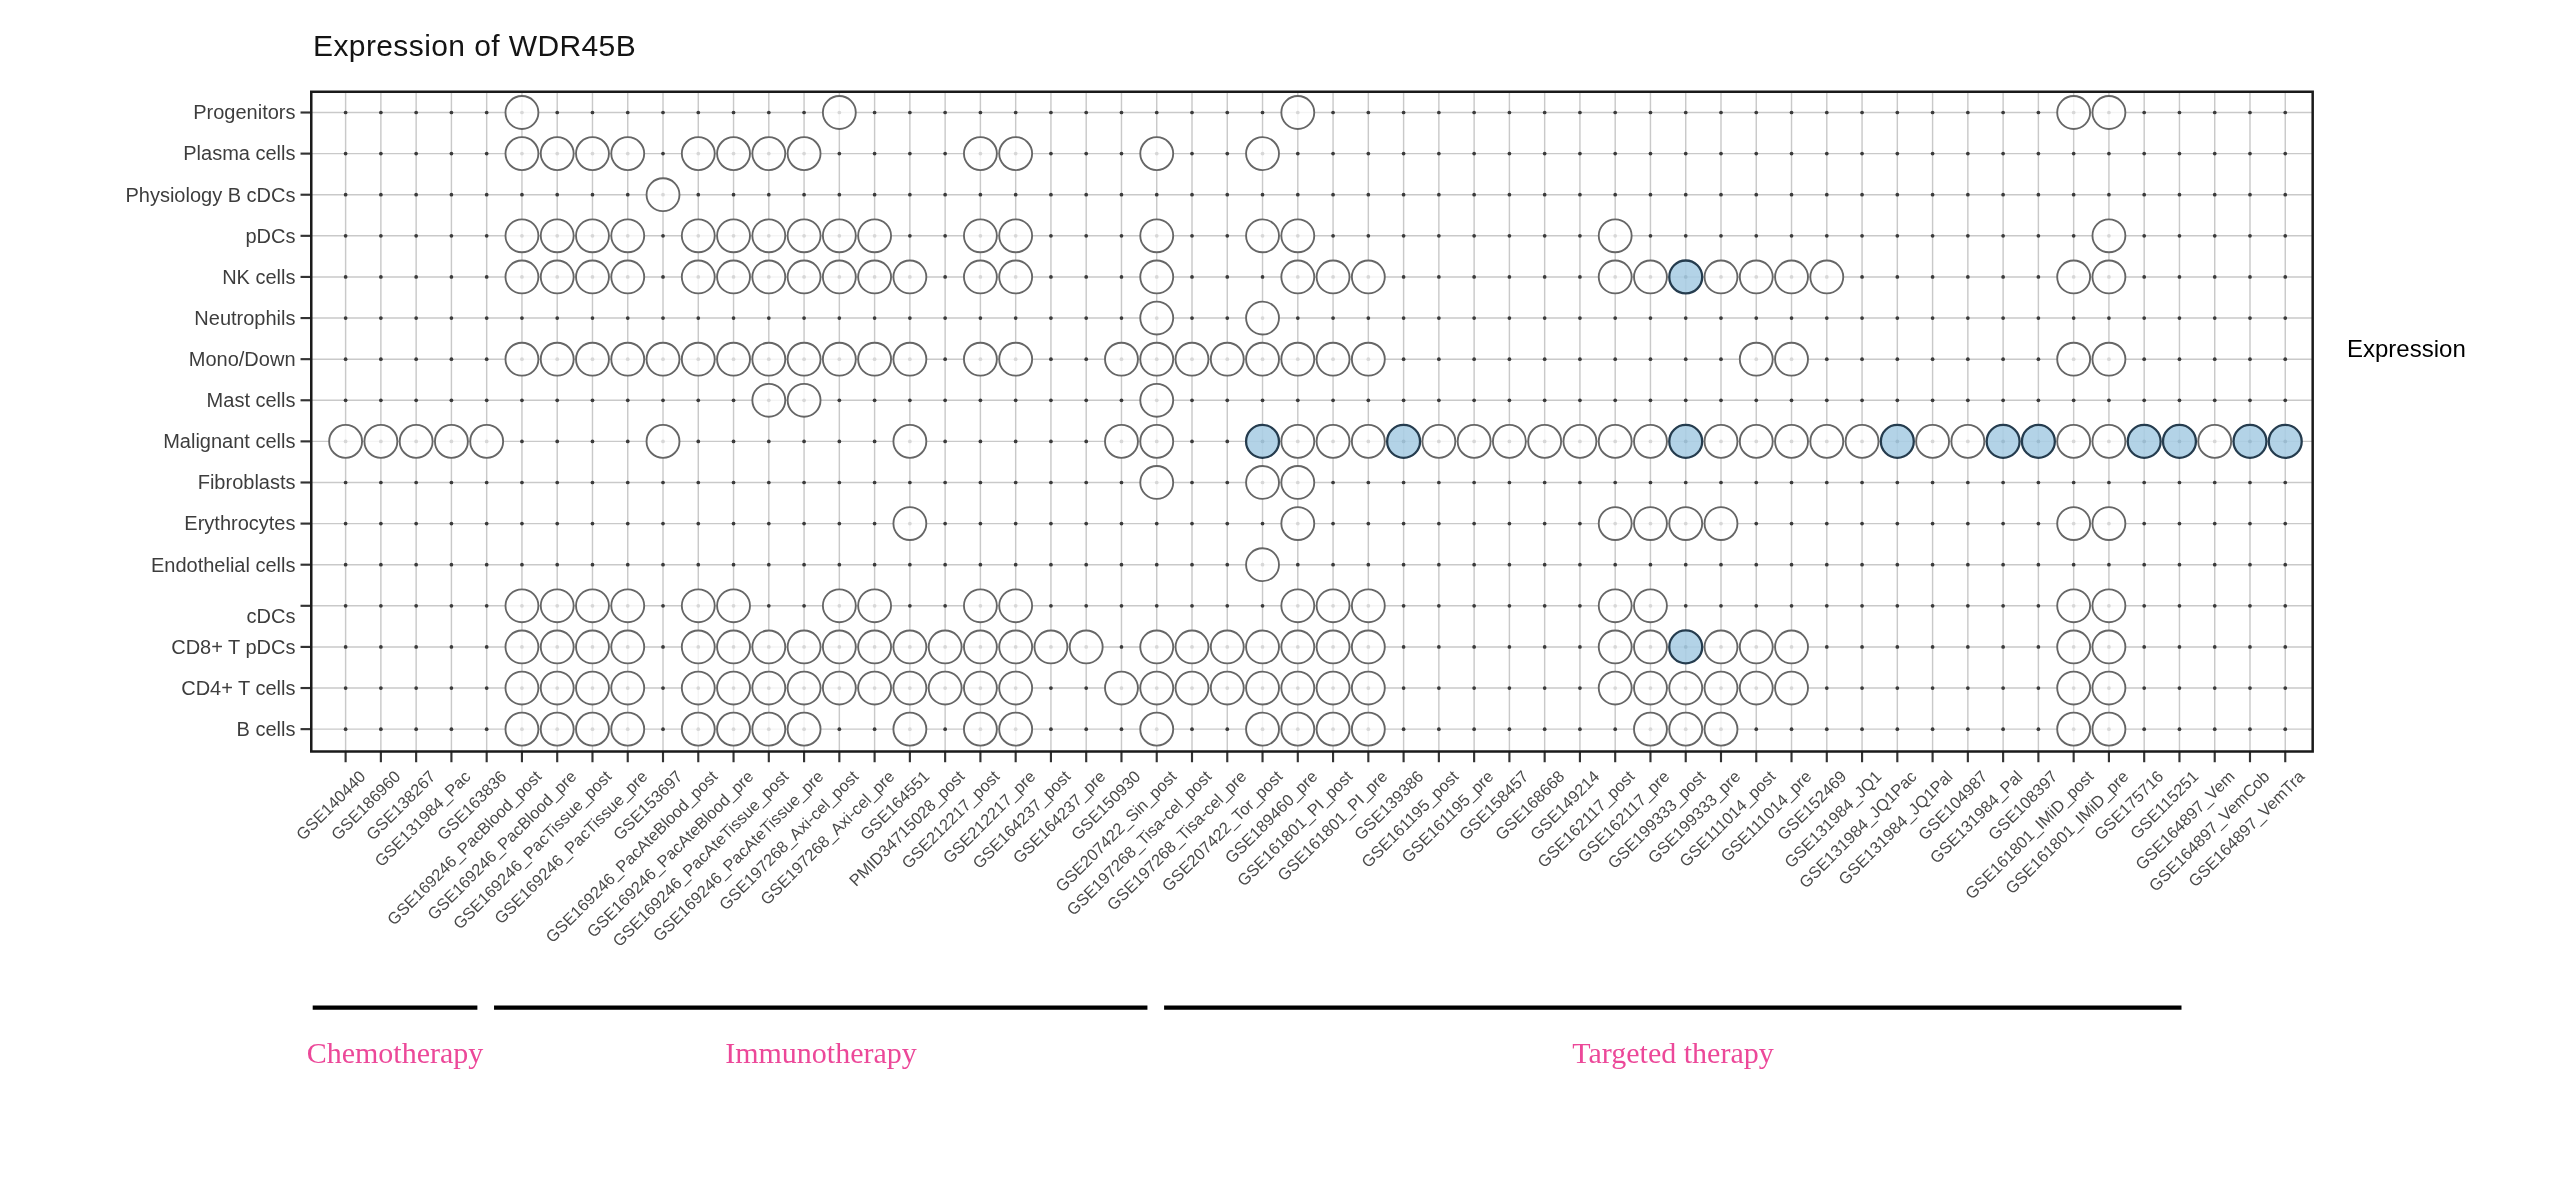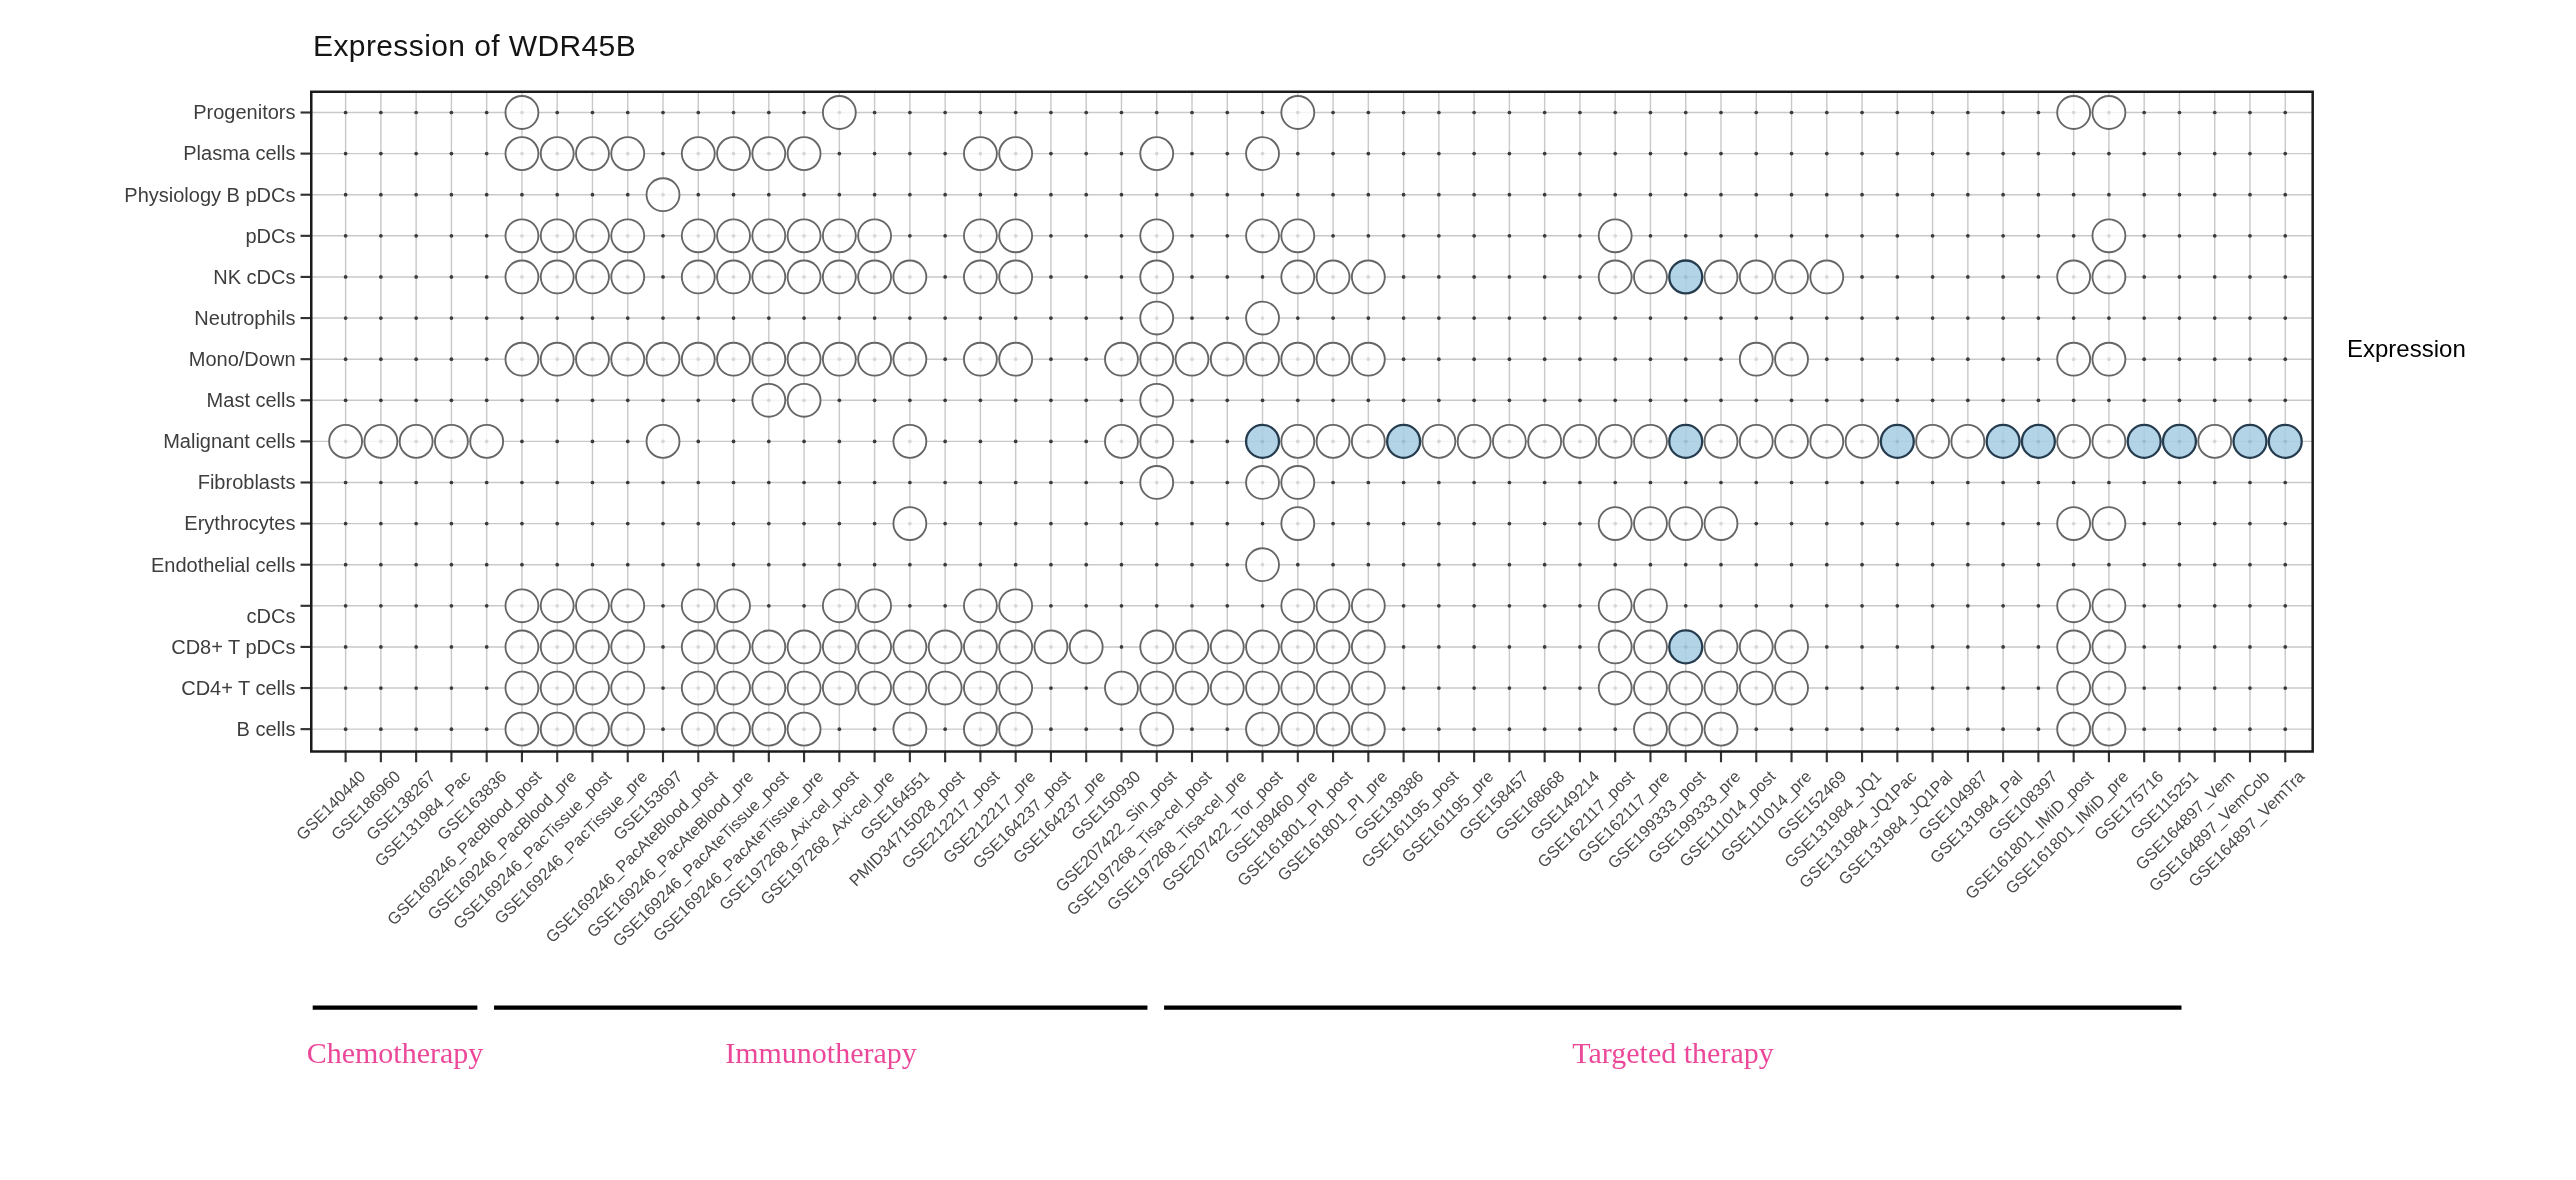--- a/index.html
+++ b/index.html
@@ -1316,23 +1316,23 @@
       <rect x="435" y="128" width="2797" height="922" fill="none" stroke="#1a1a1a" stroke-width="3.5"></rect>
       <line x1="437" y1="1408" x2="667.14" y2="1408" stroke="#000000" stroke-width="6"></line>
       <line x1="690.425" y1="1408" x2="1603.5549999999998" y2="1408" stroke="#000000" stroke-width="6"></line>
       <line x1="1626.84" y1="1408" x2="3048.6749999999997" y2="1408" stroke="#000000" stroke-width="6"></line>
     </svg>
   <div class="chart-title">Expression of WDR45B</div>
 
   <div id="y-labels">
       <div class="y-label" style="left: 16.5px; top: 112px;">Progenitors</div>
       <div class="y-label" style="left: 16.5px; top: 153px;">Plasma cells</div>
-      <div class="y-label" style="left: 16.5px; top: 195px;">Physiology B pDCs</div>
+      <div class="y-label" style="left: 16.5px; top: 195px;">Physiology B cDCs</div>
       <div class="y-label" style="left: 16.5px; top: 236px;">pDCs</div>
-      <div class="y-label" style="left: 16.5px; top: 277px;">NK cDCs</div>
+      <div class="y-label" style="left: 16.5px; top: 277px;">NK cells</div>
       <div class="y-label" style="left: 16.5px; top: 318px;">Neutrophils</div>
       <div class="y-label" style="left: 16.5px; top: 359px;">Mono/Down</div>
       <div class="y-label" style="left: 16.5px; top: 400px;">Mast cells</div>
       <div class="y-label" style="left: 16.5px; top: 441px;">Malignant cells</div>
       <div class="y-label" style="left: 16.5px; top: 482px;">Fibroblasts</div>
       <div class="y-label" style="left: 16.5px; top: 523px;">Erythrocytes</div>
       <div class="y-label" style="left: 16.5px; top: 565px;">Endothelial cells</div>
       <div class="y-label" style="left: 16.5px; top: 606px; margin-top: 10px;">cDCs</div>
       <div class="y-label" style="left: 16.5px; top: 647px;">CD8+ T pDCs</div>
       <div class="y-label" style="left: 16.5px; top: 688px;">CD4+ T cells</div>

